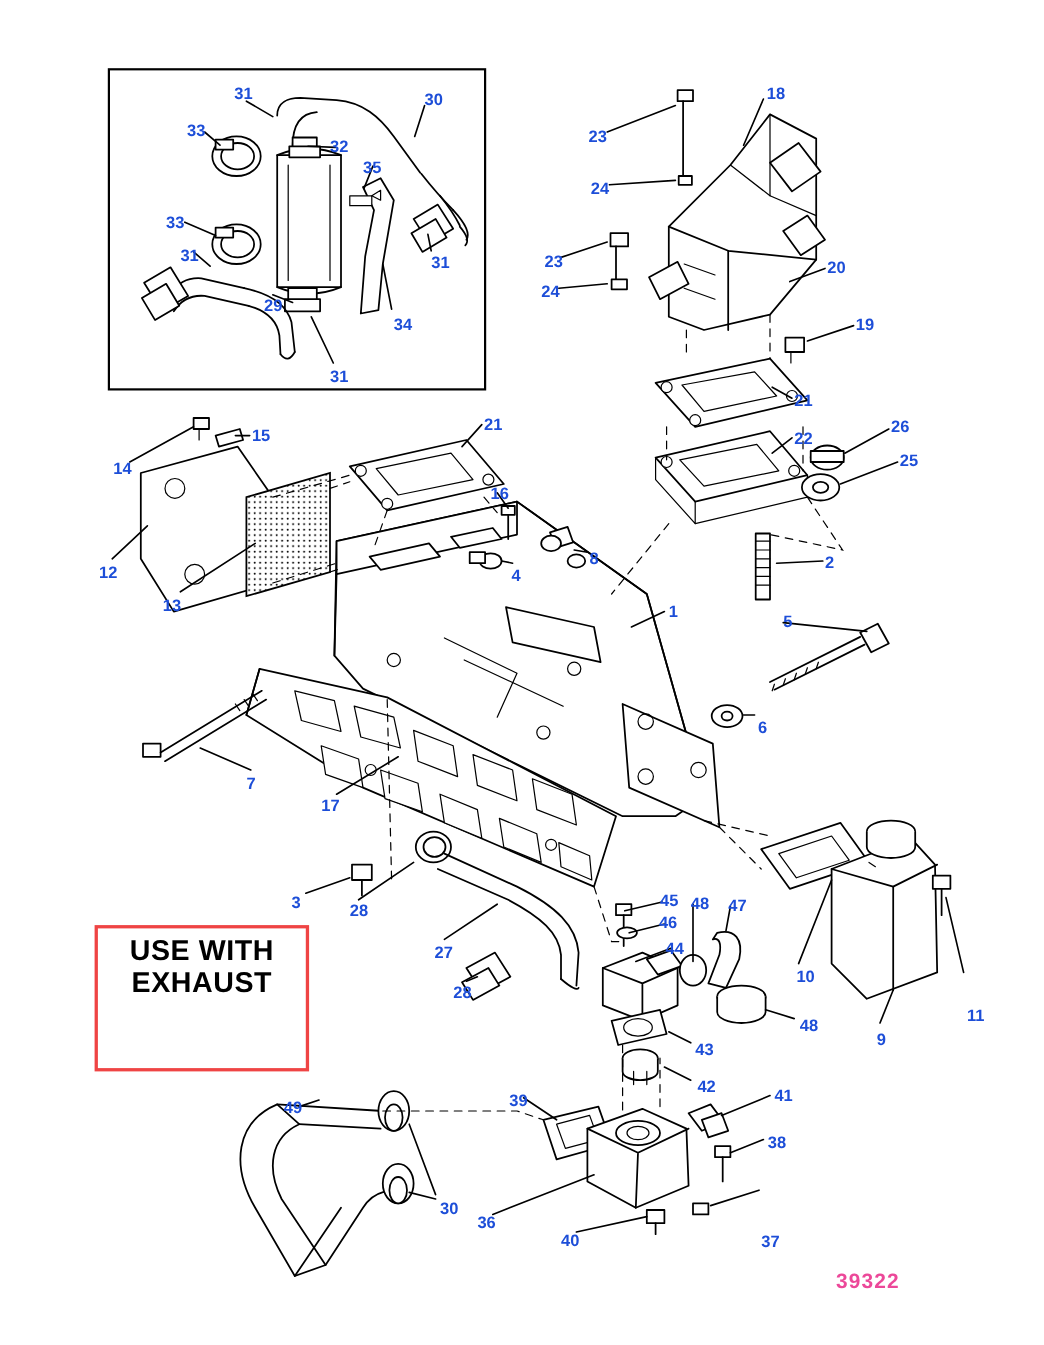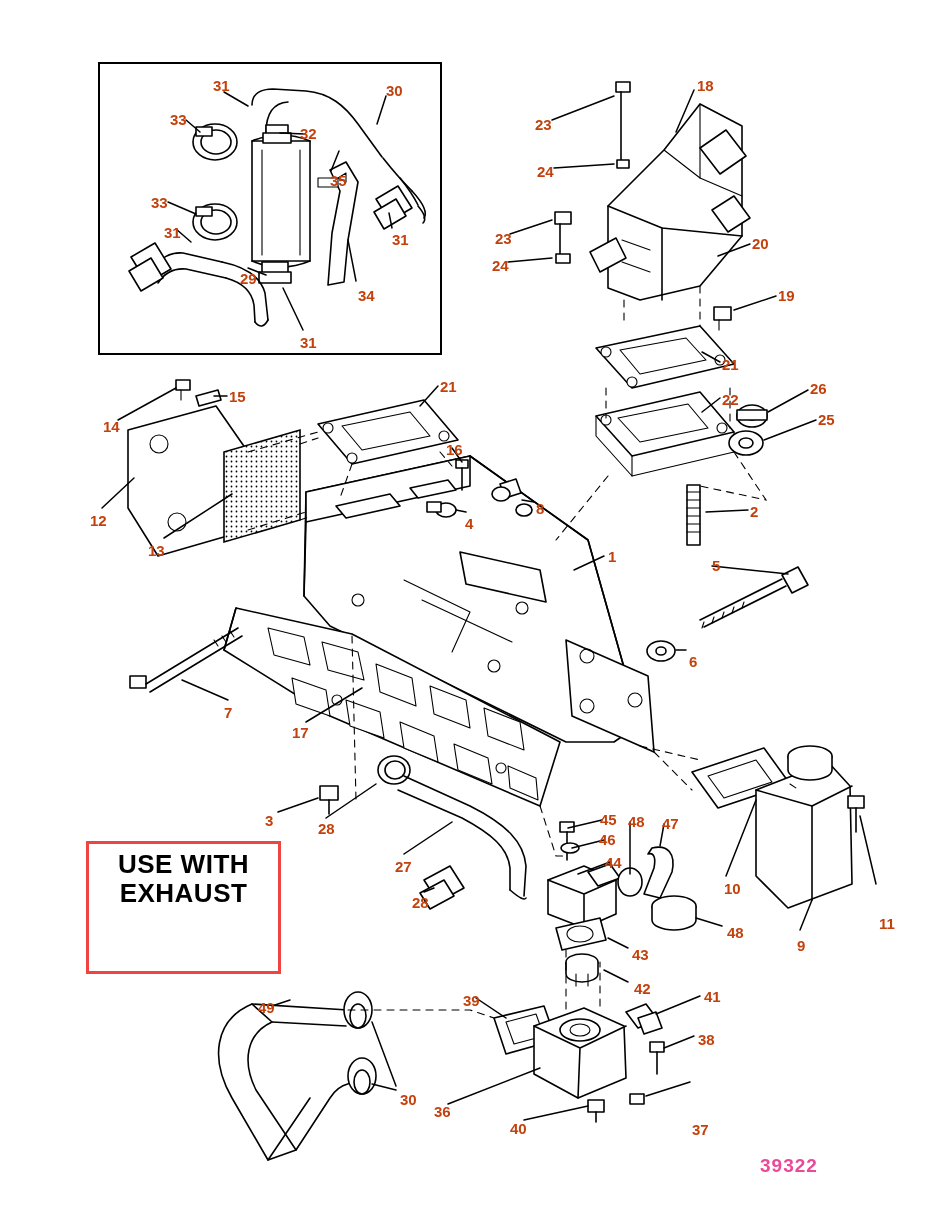--- a/index.html
+++ b/index.html
@@ -13,21 +13,21 @@
     height: 1223px;
     background: #ffffff;
     font-family: "Liberation Sans", sans-serif;
     overflow: hidden;
   }
   .callout {
     position: absolute;
     font-family: "Liberation Sans", sans-serif;
     font-size: 15px;
     font-weight: 700;
-    color: #c2410c;
+    color: #1d4ed8;
     white-space: nowrap;
     line-height: 1;
   }
   .inset-box {
     position: absolute;
     border: 2px solid #000000;
     box-sizing: border-box;
   }
   .note-box {
     position: absolute;
@@ -431,21 +431,21 @@
     <div class="note-line">EXHAUST</div>
   </div>
 
   <div class="doc-number" style="left:760px; top:1155px;">39322</div>
 
   <div id="callout-layer">
       <div class="callout" style="left: 213px; top: 78px;">31</div>
       <div class="callout" style="left: 386px; top: 83px;">30</div>
       <div class="callout" style="left: 170px; top: 112px;">33</div>
       <div class="callout" style="left: 300px; top: 126px;">32</div>
-      <div class="callout" style="left: 330px; top: 145px; margin-top: 28px;">35</div>
+      <div class="callout" style="left: 330px; top: 145px;">35</div>
       <div class="callout" style="left: 151px; top: 195px;">33</div>
       <div class="callout" style="left: 164px; top: 225px;">31</div>
       <div class="callout" style="left: 392px; top: 232px;">31</div>
       <div class="callout" style="left: 240px; top: 271px;">29</div>
       <div class="callout" style="left: 358px; top: 288px;">34</div>
       <div class="callout" style="left: 300px; top: 335px;">31</div>
       <div class="callout" style="left: 697px; top: 78px;">18</div>
       <div class="callout" style="left: 535px; top: 117px;">23</div>
       <div class="callout" style="left: 537px; top: 164px;">24</div>
       <div class="callout" style="left: 495px; top: 231px;">23</div>

